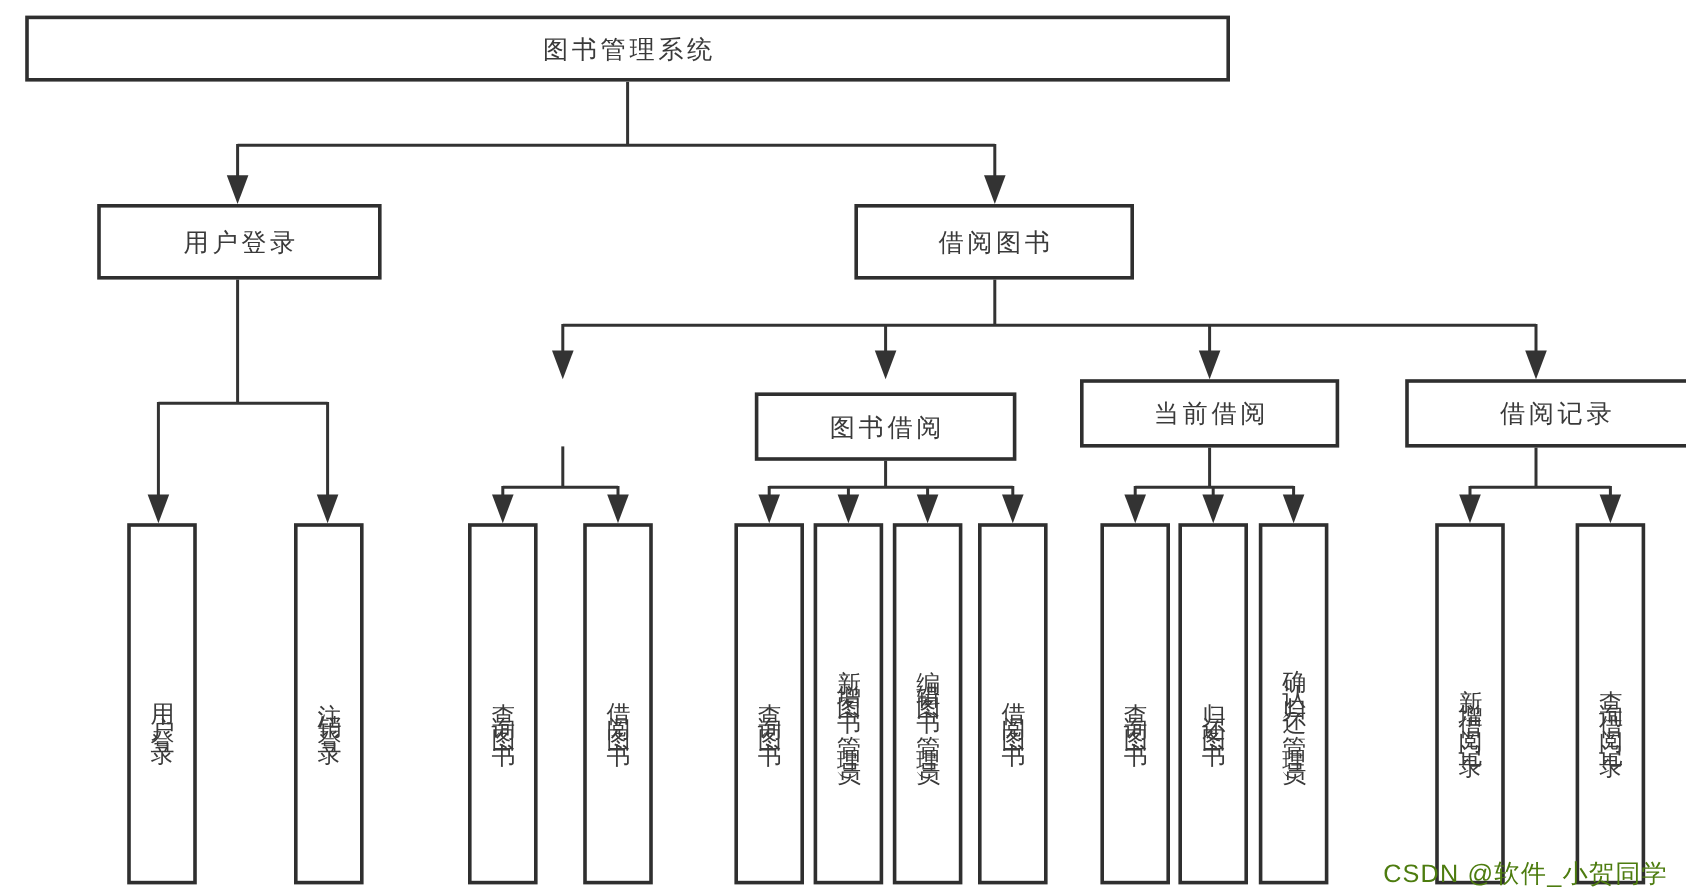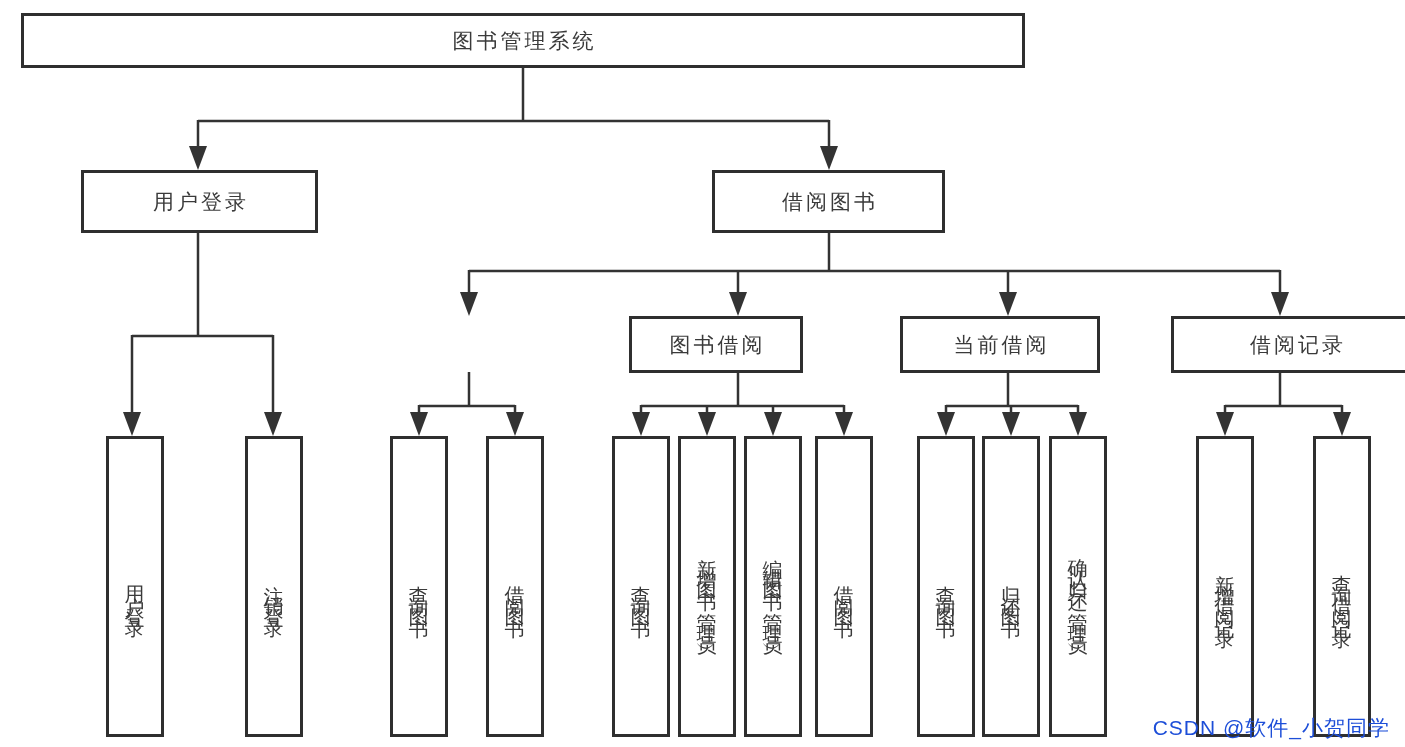--- a/index.html
+++ b/index.html
@@ -44,21 +44,21 @@
     letter-spacing: 11px;
     padding-top: 11px; 
     line-height: 1;
     white-space: nowrap;
   }
   .watermark {
     position: absolute;
     right: 15px;
     bottom: 5px;
     font-size: 21px;
-    color: #1d4ed8;
+    color: #4d7c0f;
     letter-spacing: 1px;
     white-space: nowrap;
   }
 </style>
 </head>
 <body>
 
 <div class="canvas">
 
   <svg class="connectors" viewBox="0 0 1405 747" fill="none" stroke="#333333" stroke-width="2.5">
@@ -141,24 +141,24 @@
     <span class="label">图书管理系统</span>
   </div>
 
   <div class="node h" style="left:81px; top:170px; width:237px; height:63px;">
     <span class="label">用户登录</span>
   </div>
   <div class="node h" style="left:712px; top:170px; width:233px; height:63px;">
     <span class="label">借阅图书</span>
   </div>
 
-  <div class="node h" style="left:629px; top:316px; width:174px; height:57px;text-align:right;">
+  <div class="node h" style="left:629px; top:327px; width:218px; height:57px;text-align:right;">
     <span class="label">图书借阅</span>
   </div>
-  <div class="node h" style="left:900px; top:316px; width:200px; height:57px;">
+  <div class="node h" style="left:900px; top:316px; width:216px; height:57px;">
     <span class="label">当前借阅</span>
   </div>
   <div class="node h" style="left:1171px; top:316px; width:251px; height:57px;">
     <span class="label">借阅记录</span>
   </div>
 
   <div class="node leaf" style="left:106px;">
     <span class="label">用户登录</span>
   </div>
   <div class="node leaf" style="left:245px;">

